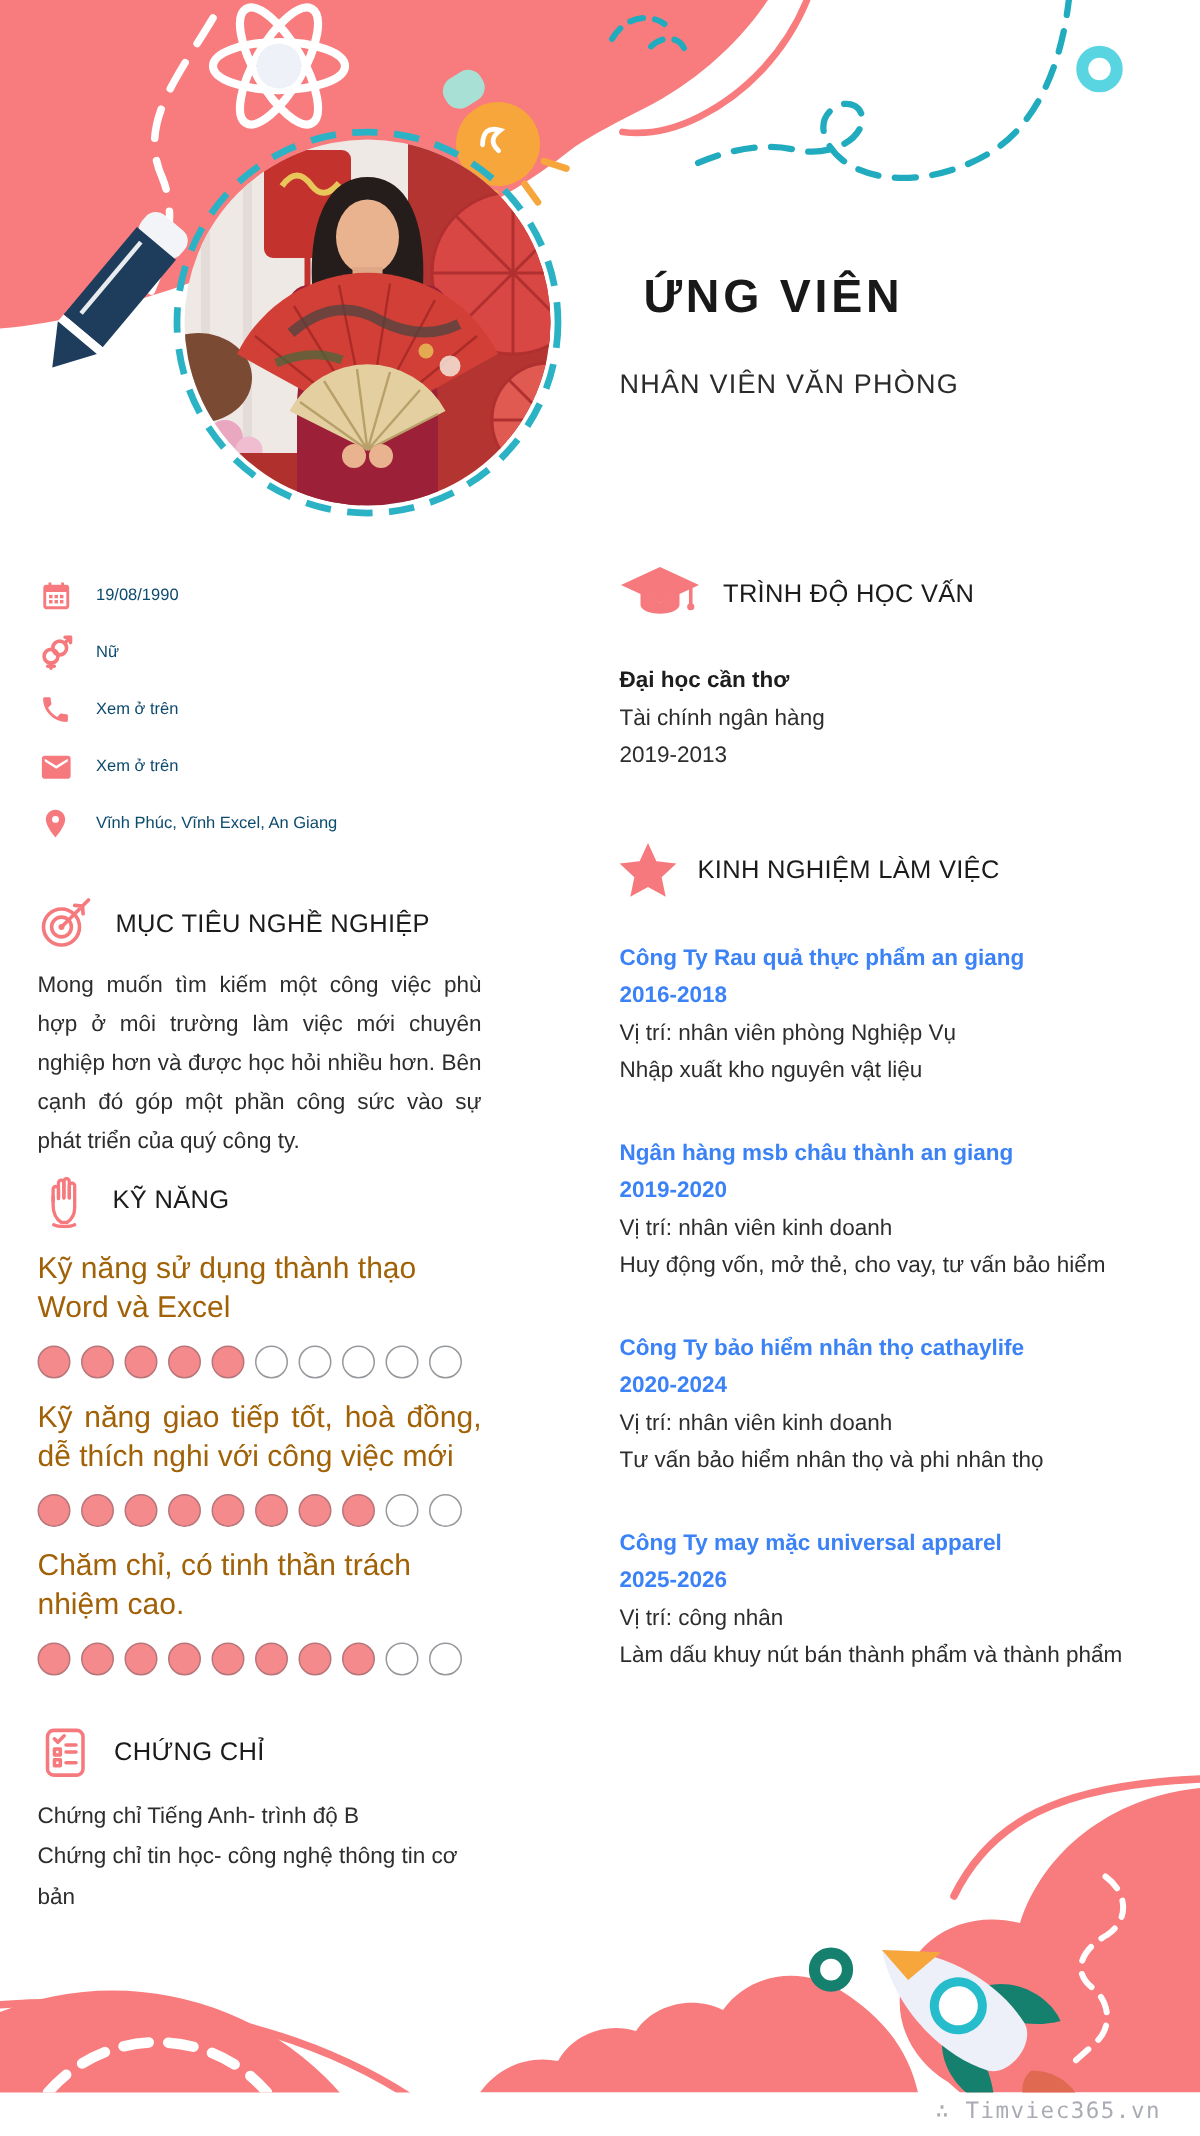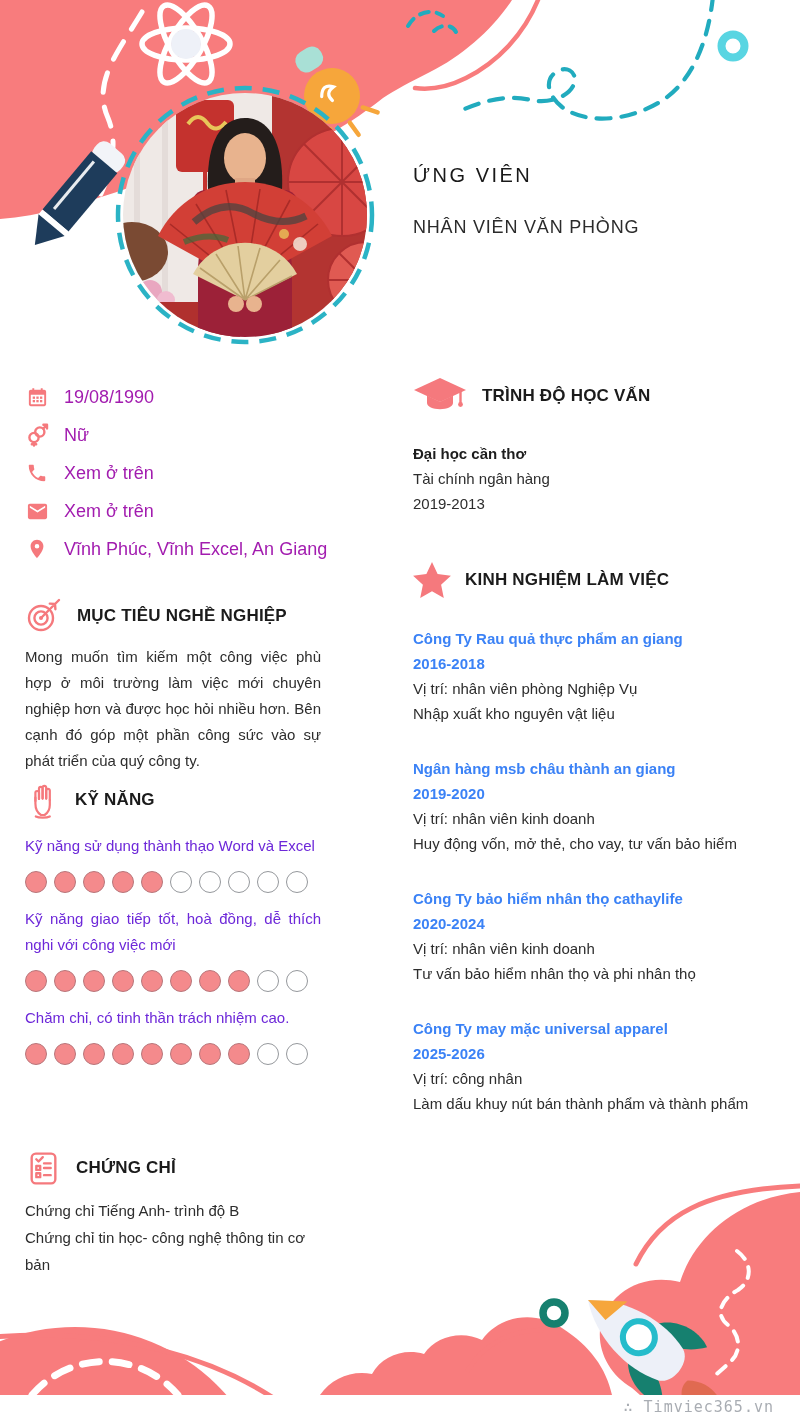--- a/index.html
+++ b/index.html
@@ -4,40 +4,40 @@
 <style>
   html,body{margin:0;padding:0;background:#ffffff;}
   .page{
     position:relative;width:800px;height:1424px;overflow:hidden;background:#fff;
     font-family:"Liberation Sans","DejaVu Sans",sans-serif;color:#222;
   }
   svg.decor{position:absolute;left:0;top:0;pointer-events:none;}
   
   .photo-wrap{position:absolute;left:114px;top:84px;width:262px;height:262px;}
   .headline{position:absolute;left:413px;top:164px;width:380px;}
-  .name{font-size:20px;font-weight:400;letter-spacing:2.5px;color:#191919;margin:0;}
+  .name{font-size:31px;font-weight:700;letter-spacing:2.5px;color:#191919;margin:16px;}
   .job-title{font-size:18px;letter-spacing:.8px;color:#2b2b2b;margin-top:30px;}
   
   .left-col{position:absolute;left:25px;width:296px;}
   .right-col{position:absolute;left:413px;width:372px;}
   
   .info-list{position:absolute;left:25px;top:378px;width:340px;}
   .info-row{display:flex;align-items:center;height:38px;}
   .info-icon{width:24px;height:24px;flex:0 0 24px;display:flex;align-items:center;justify-content:center;}
-  .info-text{margin-left:15px;font-size:18px;color:#a21caf;}
+  .info-text{margin-left:15px;font-size:11px;color:#0c4a6e;}
   
   .sec-head{display:flex;align-items:center;gap:14px;height:40px;}
-  .sec-title{font-size:17px;font-weight:700;color:#1b1b1b;letter-spacing:.2px;}
+  .sec-title{font-size:17px;font-weight:400;color:#1b1b1b;letter-spacing:.2px;}
   .sec-icon{display:flex;align-items:center;justify-content:center;}
   
   .sec-objective{top:596px;}
   .objective-text{margin-top:8px;font-size:15px;line-height:26px;text-align:justify;color:#2d2d2d;}
   
   .sec-skills{top:780px;}
-  .skill-label{margin-top:13px;font-size:15px;line-height:26px;color:#6d28d9;}
+  .skill-label{margin-top:13px;font-size:20px;line-height:26px;color:#a16207;}
   .skill-label.justify{text-align:justify;}
   .skill-dots{margin-top:12px;display:flex;gap:7px;}
   .dot{width:22px;height:22px;border-radius:50%;box-sizing:border-box;background:#fff;border:1.7px solid #95989c;}
   .dot.filled{background:#f48a8c;border-color:#b8767b;}
   
   .sec-certs{top:1148px;}
   .cert-line{font-size:15px;line-height:27px;color:#2d2d2d;}
   .cert-list{margin-top:9px;}
   
   .sec-edu{top:376px;}

